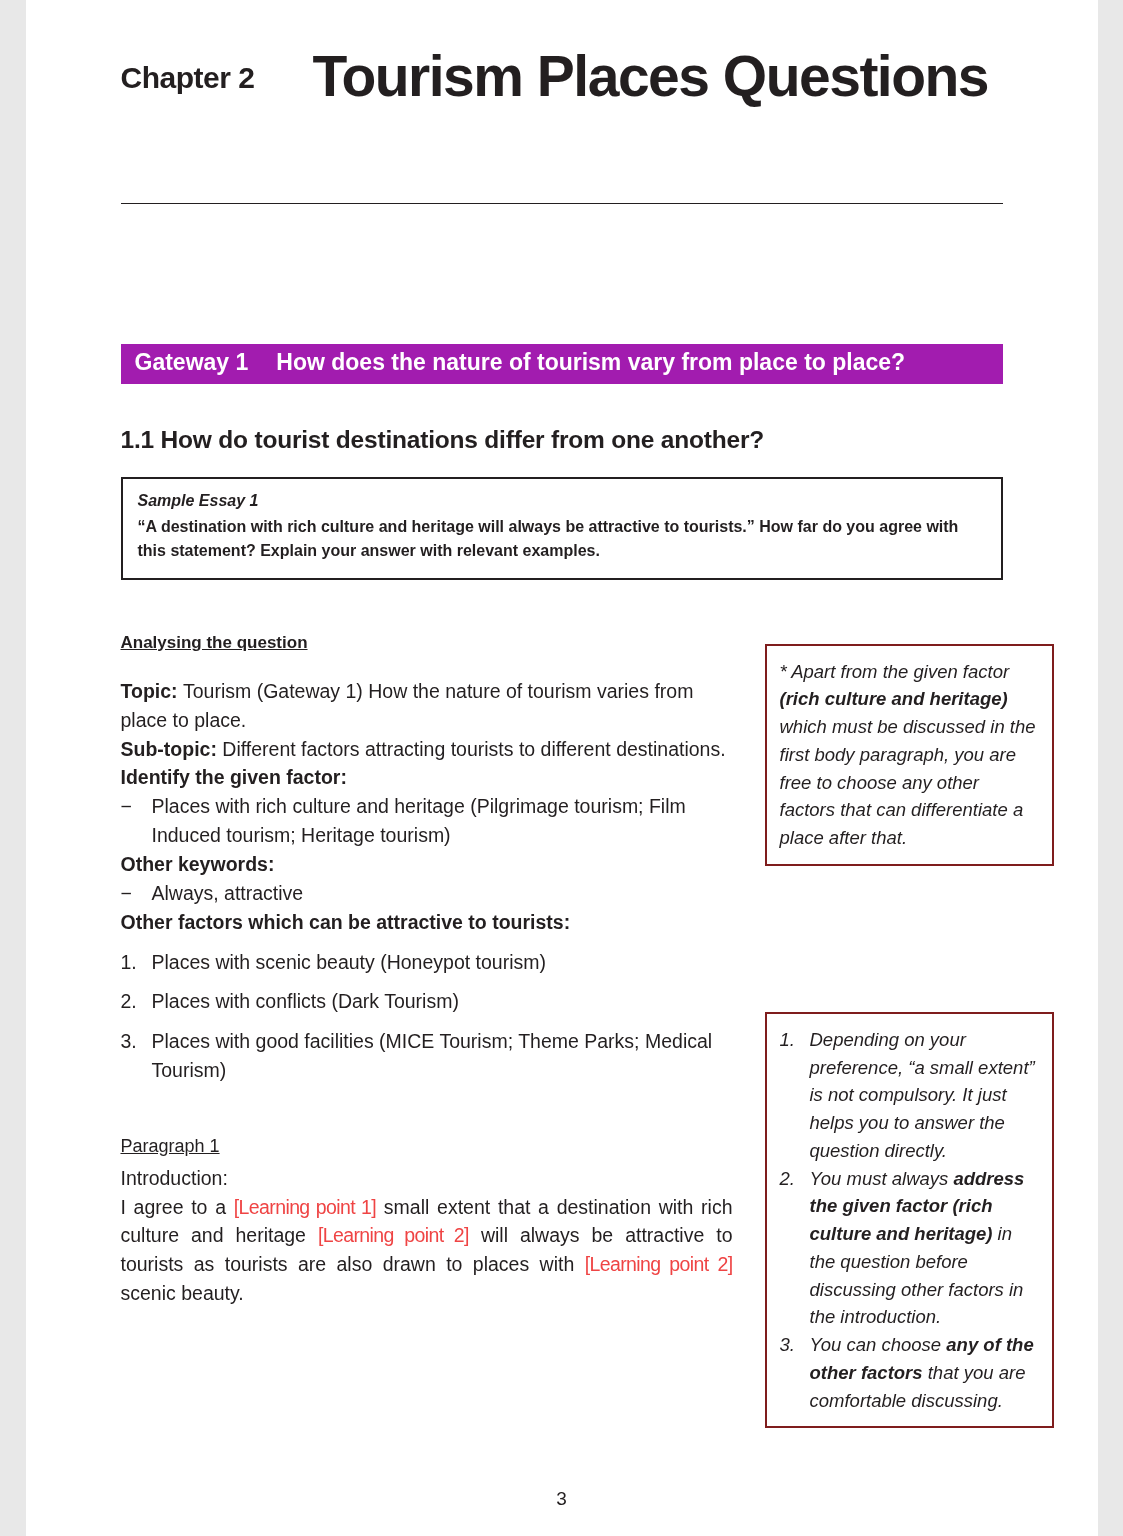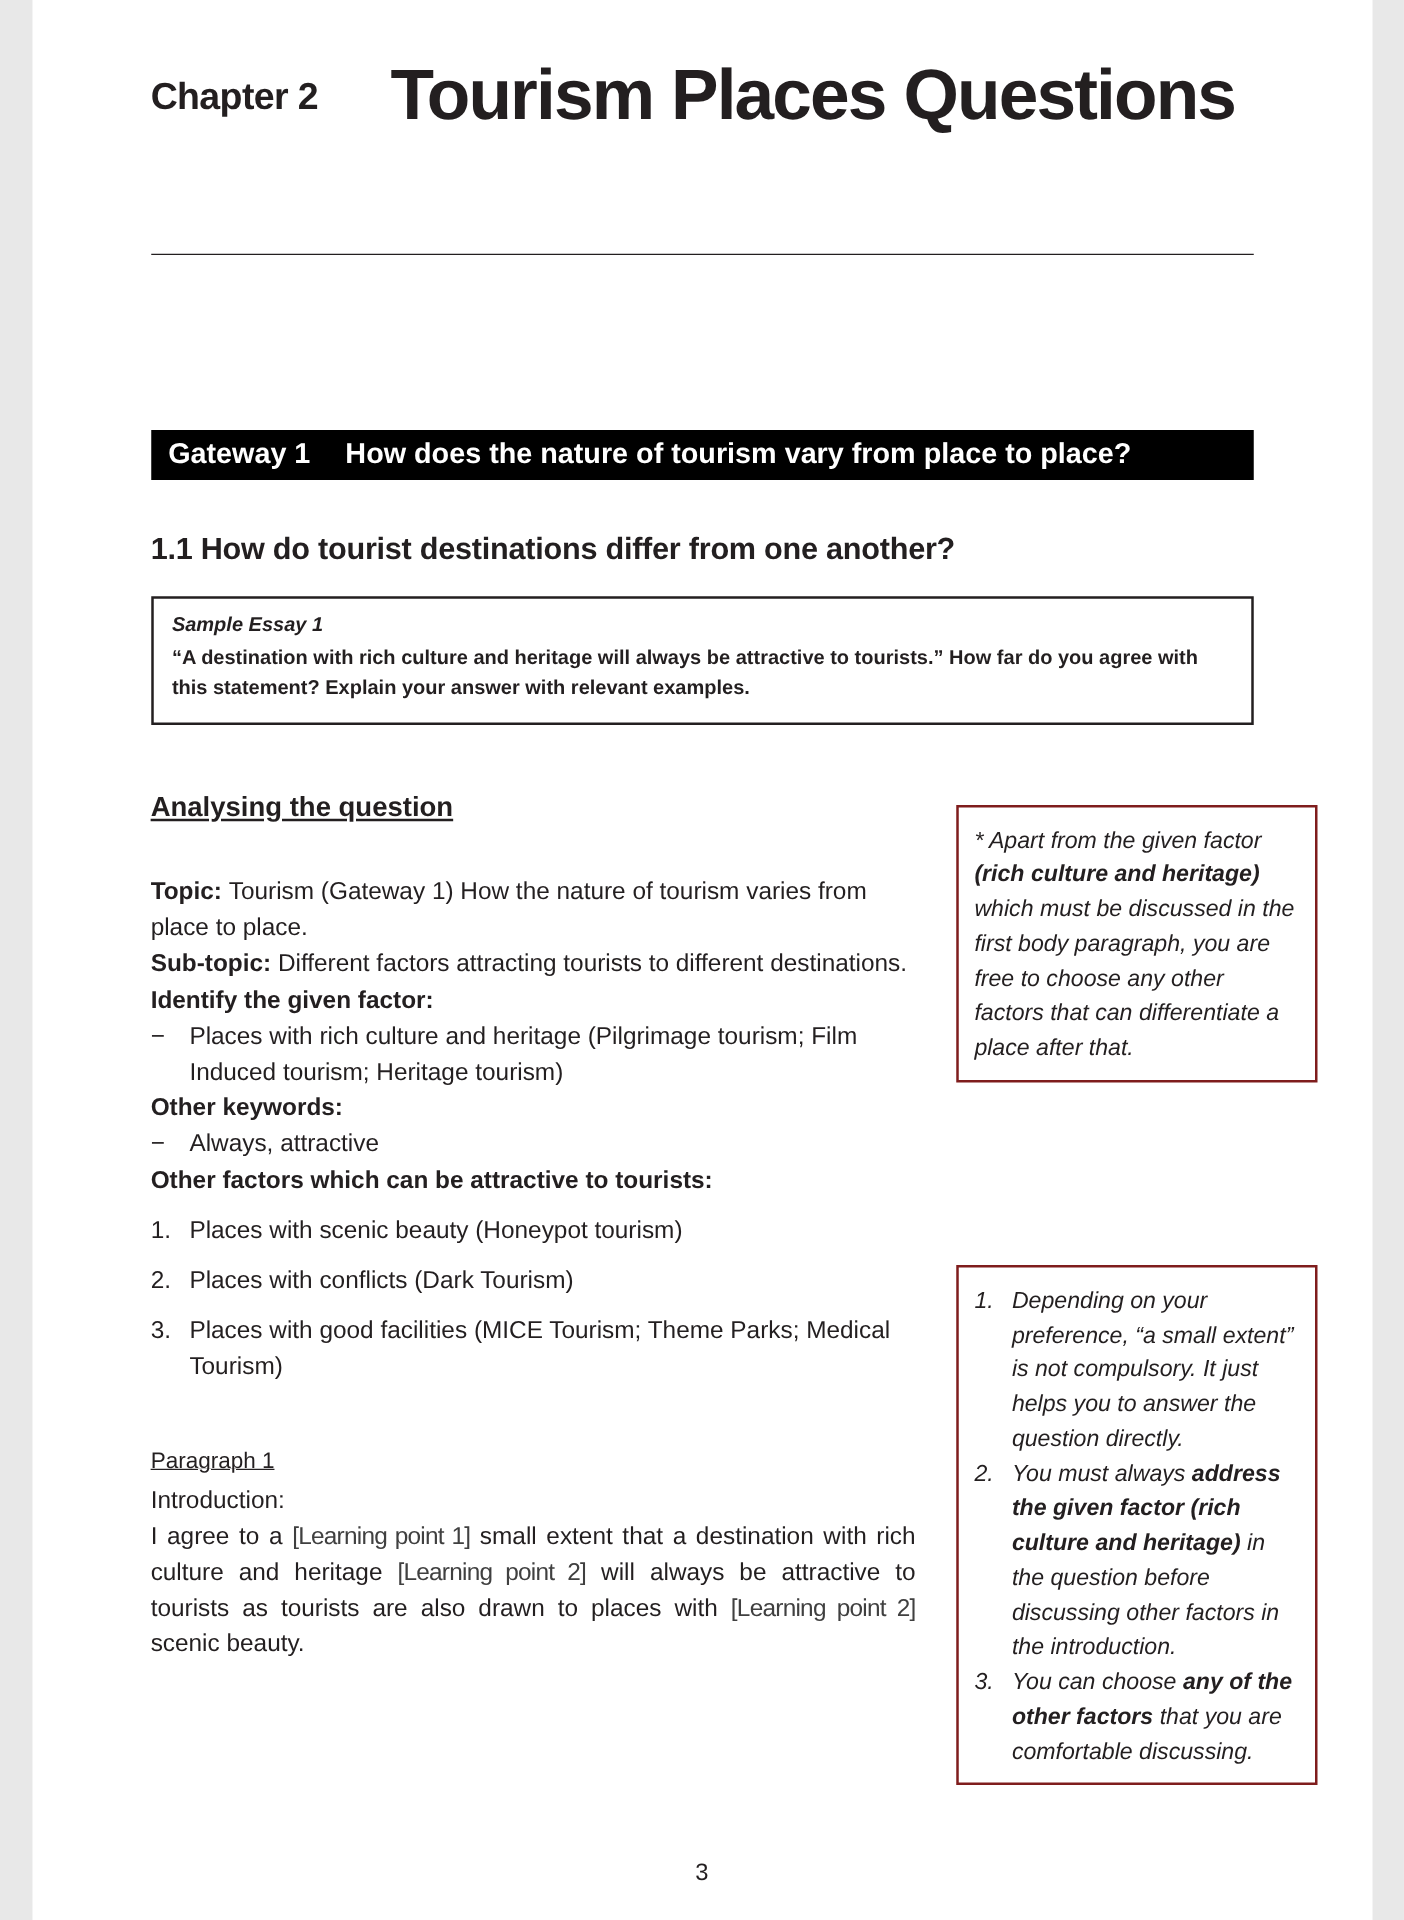--- a/index.html
+++ b/index.html
@@ -39,21 +39,21 @@
   }
   .rule {
     border: none;
     border-top: 1.5px solid #231f20;
     margin: 95px 0 0 0;
   }
 
   
   .banner {
     margin-top: 140px;
-    background: #000000;
+    background: #a21caf;
     color: #ffffff;
     display: flex;
     align-items: baseline;
     gap: 28px;
     padding: 5px 10px 8px 14px;
     font-size: 23px;
     font-weight: bold;
   }
 
   
@@ -75,40 +75,40 @@
   .essay-title { font-weight: bold; font-style: italic; margin-bottom: 2px; }
   .essay-q { font-weight: bold; }
 
   
   .columns { display: flex; gap: 32px; margin-top: 50px; }
   .col-left { width: 612px; flex: none; font-size: 19.5px; line-height: 1.48; }
   .col-right { width: 289px; flex: none; font-size: 18.5px; line-height: 1.5; }
   .col-heading {
     font-weight: bold;
     text-decoration: underline;
-    font-size: 22px;
-    margin-bottom: 37px;
+    font-size: 17px;
+    margin-bottom: 22px;
   }
 
   .line { margin: 0; }
   .dash-row, .num-row { display: flex; margin: 0; }
   .dash-cell, .num-cell { width: 31px; flex: none; }
   .item-text { flex: 1; }
   .num-row { margin-top: 11px; }
 
   
   .p1-heading {
     margin-top: 48px;
     font-size: 18px;
     text-decoration: underline;
   }
   .p1-label { margin-top: 4px; }
   .p1-body { text-align: justify; }
   .lp {
-    color: #404040;
+    color: #ef4444;
     letter-spacing: -0.6px;
     word-spacing: -1px;
   }
 
   
   .lp-box {
     border: 2px solid #7f1d1d;
     padding: 12px 13px;
     font-style: italic;
     margin-top: 14px;

